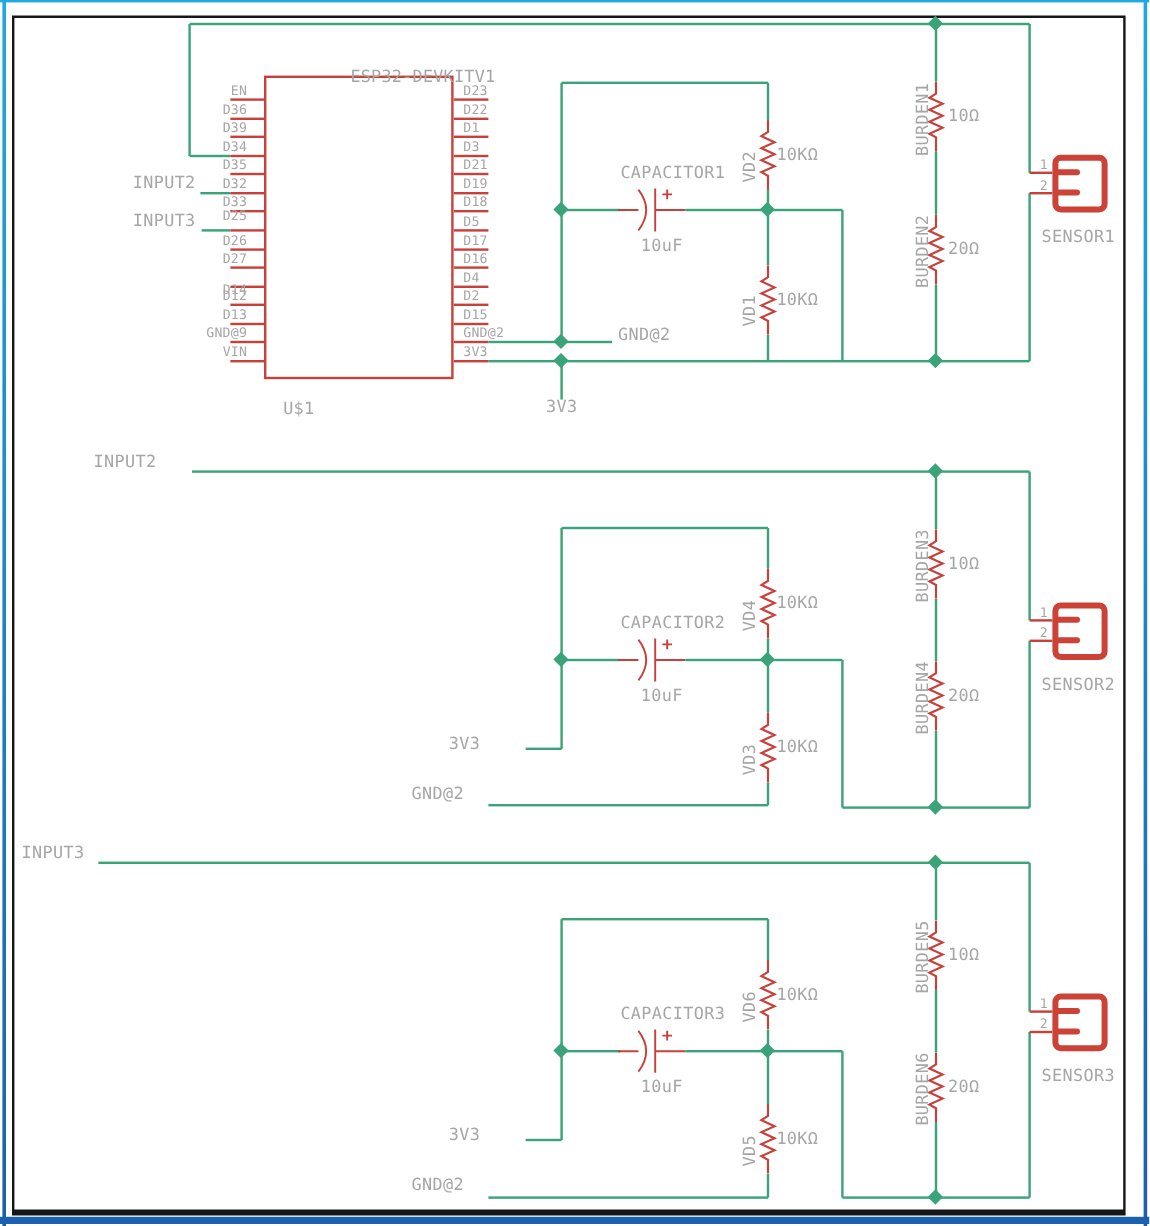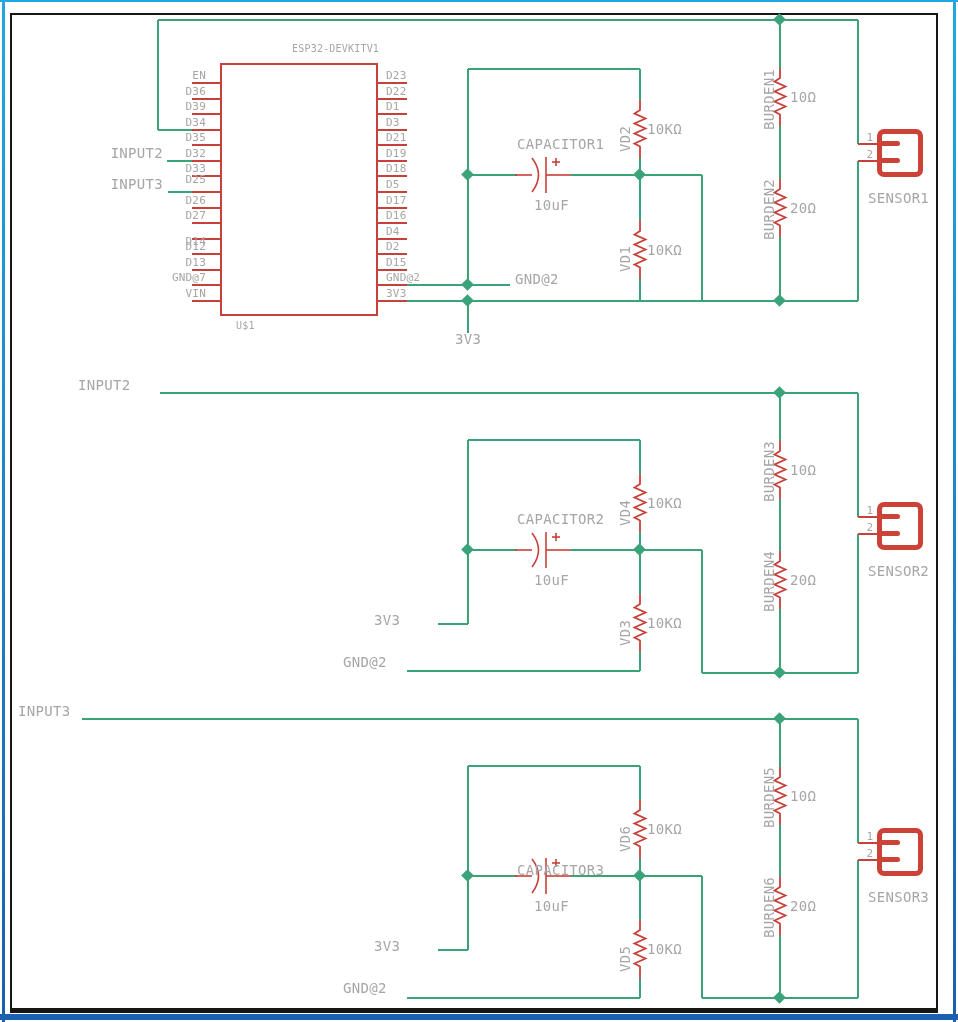--- a/index.html
+++ b/index.html
@@ -2,21 +2,21 @@
 <html><head>
 <meta charset="utf-8">
 <style>
   html,body{margin:0;padding:0;background:#ffffff;}
   .screen{position:relative;width:958px;height:1022px;background:#fff;overflow:hidden;
           font-family:"DejaVu Sans Mono",monospace;}
   .strip{position:absolute;}
   .sheet{position:absolute;left:10px;top:13px;width:928px;height:1000px;box-sizing:border-box;
          border:2px solid #161616;border-bottom-width:5px;}
   .t{position:absolute;color:#a6a6a6;white-space:nowrap;line-height:1.1;}
-  .s9{font-size:10px;letter-spacing:.2px;}
+  .s9{font-size:14px;letter-spacing:.2px;margin-top:14px;}
   .s11{font-size:11px;letter-spacing:.2px;}
   .s14{font-size:14px;letter-spacing:.3px;}
   .vt{transform:rotate(-90deg);transform-origin:0 0;}
   .icbox{position:absolute;left:220px;top:63px;width:158px;height:253px;box-sizing:border-box;
          border:2px solid #c8403a;background:#fff;}
   .wire{position:absolute;background:#3aa379;}
   .rwire{position:absolute;background:#c8403a;}
   .j{position:absolute;width:9px;height:9px;background:#3aa379;transform:rotate(45deg);}
   .res,.cap{position:absolute;}
   .sensor{position:absolute;width:78px;height:90px;}
@@ -162,21 +162,21 @@
       <div class="rwire" style="left: 192px; top: 238px; width: 28px; height: 2px;"></div>
       <div class="t s11 ext-l" style="top: 236px;">D14</div>
       <div class="t s11 " style="left: 229px; top: 232.71px;">IO14</div>
       <div class="rwire" style="left: 192px; top: 253px; width: 28px; height: 2px;"></div>
       <div class="t s11 ext-l" style="top: 241.281px;">D12</div>
       <div class="t s11 " style="left: 229px; top: 248.281px;">IO12</div>
       <div class="rwire" style="left: 192px; top: 269px; width: 28px; height: 2px;"></div>
       <div class="t s11 ext-l" style="top: 256.852px;">D13</div>
       <div class="t s11 " style="left: 229px; top: 263.852px;">IO13</div>
       <div class="rwire" style="left: 192px; top: 284px; width: 28px; height: 2px;"></div>
-      <div class="t s11 ext-l" style="top: 272.423px;">GND@7</div>
+      <div class="t s11 ext-l" style="top: 272.423px;">GND@9</div>
       <div class="t s11 " style="left: 229px; top: 279.423px;">GND</div>
       <div class="rwire" style="left: 192px; top: 300px; width: 28px; height: 2px;"></div>
       <div class="t s11 ext-l" style="top: 287.994px;">VIN</div>
       <div class="t s11 " style="left: 229px; top: 294.994px;">VIN</div>
       <div class="rwire" style="left: 378px; top: 82px; width: 29px; height: 2px;"></div>
       <div class="t s11 " style="left: 386px; top: 70px;">D23</div>
       <div class="t s11 int-r" style="top: 77px;">IO23</div>
       <div class="rwire" style="left: 378px; top: 98px; width: 29px; height: 2px;"></div>
       <div class="t s11 " style="left: 386px; top: 85.571px;">D22</div>
       <div class="t s11 int-r" style="top: 92.571px;">IO22</div>
@@ -316,21 +316,21 @@
     <div class="sname">SENSOR2</div>
   </div>
 
   <div class="t s14" style="left:18px;top:704px;">INPUT3</div>
   <div class="t s14" style="left:374px;top:939px;">3V3</div>
   <div class="t s14" style="left:343px;top:981px;">GND@2</div>
 
   <svg class="cap" style="left:515px;top:853px;" width="56" height="46">
       <use href="#capsym"></use>
     </svg>
-  <div class="t s14" style="left:517px;top:838px;margin-top:25px;">CAPACITOR3</div>
+  <div class="t s14" style="left:517px;top:838px;">CAPACITOR3</div>
   <div class="t s14" style="left:534px;top:899px;">10uF</div>
 
   <svg class="res" style="left:632px;top:800px;" width="16" height="58">
       <use href="#zigzag"></use>
     </svg>
   <div class="t s14 vt" style="left:618px;top:852px;">VD6</div>
   <div class="t s14" style="left:647px;top:822px;">10KΩ</div>
 
   <svg class="res" style="left:632px;top:920px;" width="16" height="58">
       <use href="#zigzag"></use>

